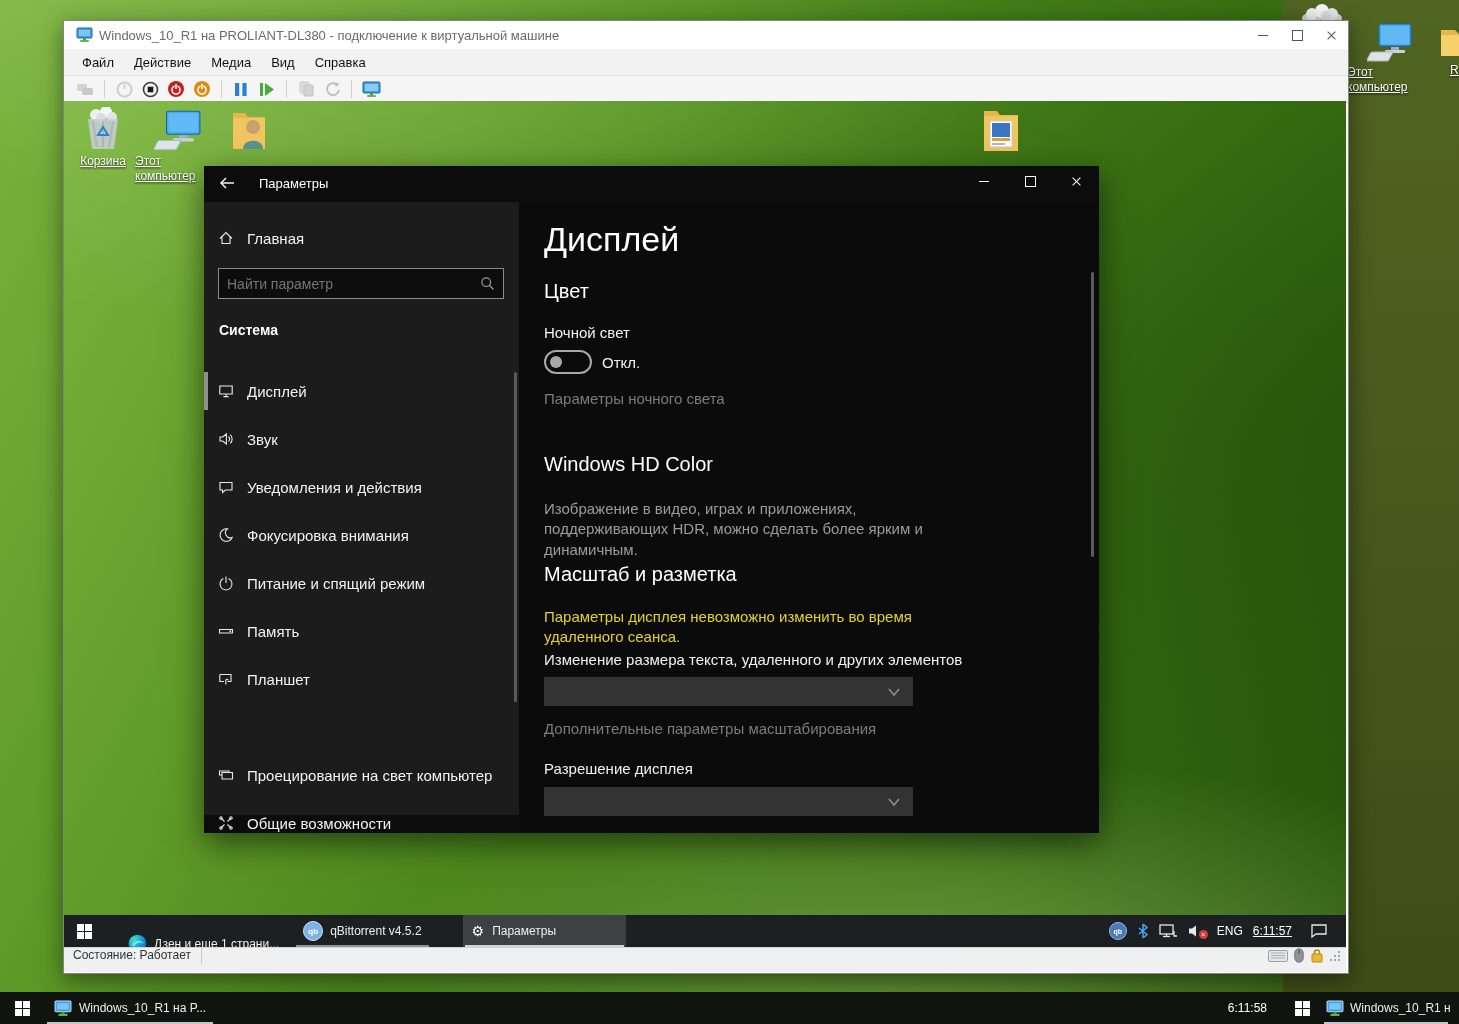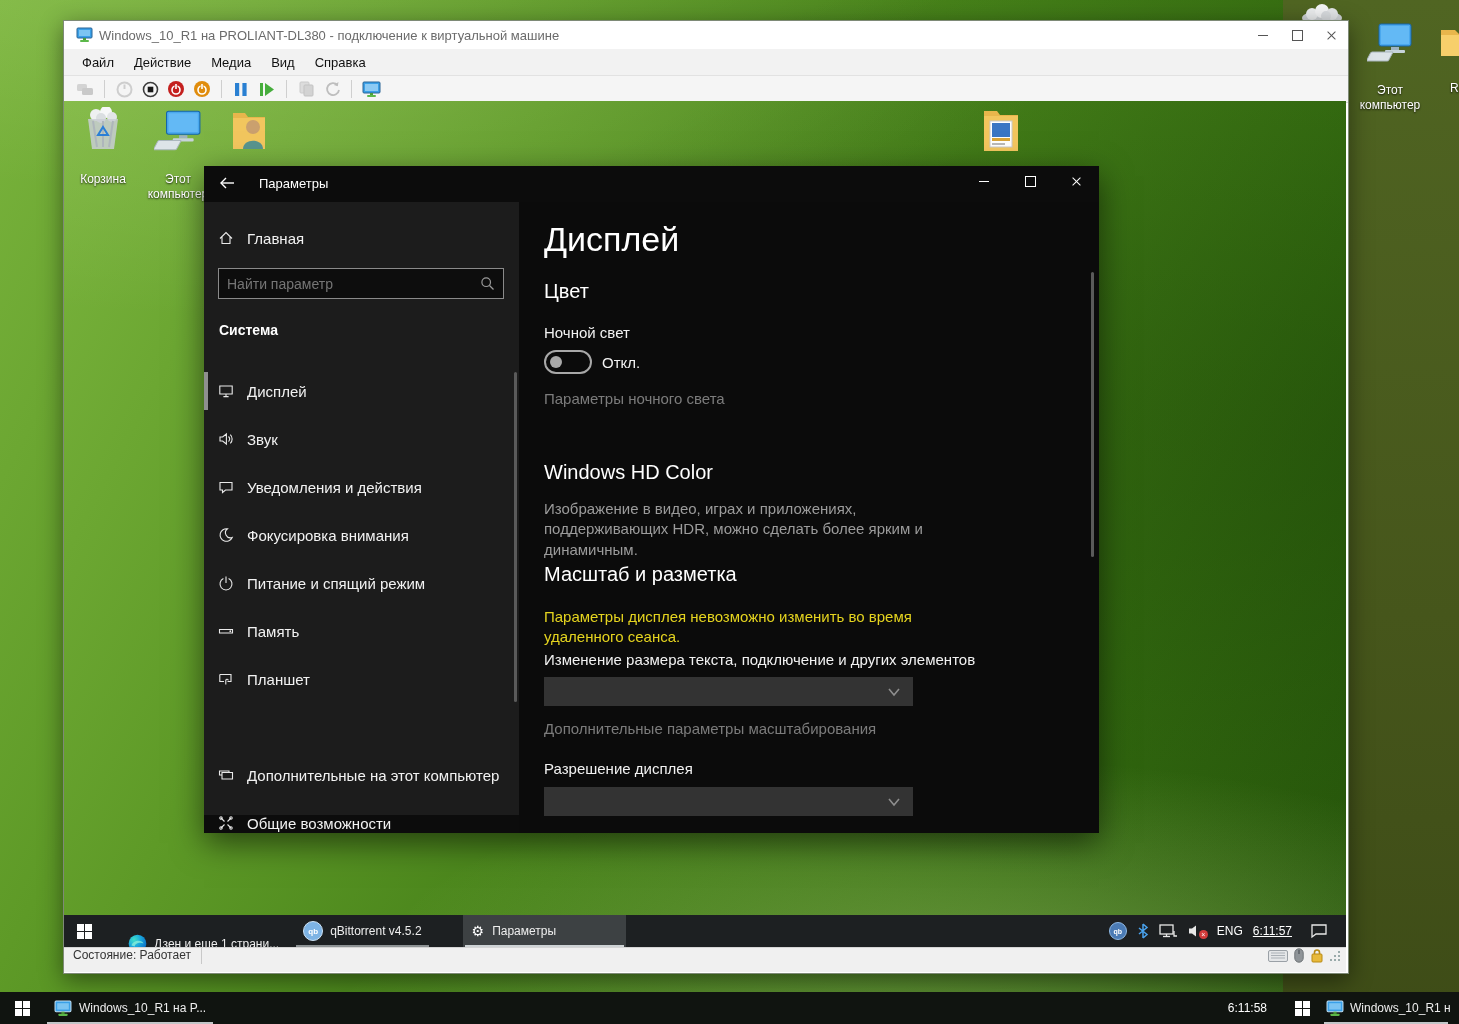--- a/index.html
+++ b/index.html
@@ -49,21 +49,21 @@
   .srow .sic{width:16px;height:16px;margin-left:14px;}
   .srow .slab{margin-left:13px;font-size:15px;color:#f2f2f2;white-space:nowrap;}
   .selbar{position:absolute;left:0;top:5px;width:4px;height:38px;background:#8f8f8f;}
   .icoline{stroke:#e9e9e9;stroke-width:1.1;fill:none;}
   .gray-t{color:#8e8e8e;}
   .ddl{background:#333333;height:29px;display:flex;align-items:center;justify-content:flex-end;}
   .h2d{font-size:20px;font-weight:400;color:#fff;}
   .scroll{position:absolute;width:3px;background:#5a5a5a;border-radius:2px;}
   
   .dicon{position:absolute;display:flex;flex-direction:column;align-items:center;width:86px;cursor:default;}
-  .dicon .lbl{margin-top:21px;font-size:12px;color:#fff;text-shadow:0 1px 2px rgba(0,0,0,.85);text-align:center;line-height:1.25;}
+  .dicon .lbl{margin-top:3px;font-size:12px;color:#fff;text-shadow:0 1px 2px rgba(0,0,0,.85);text-align:left;line-height:1.25;text-decoration:underline;}
   
   .tray{display:flex;align-items:center;gap:10px;padding-left:16px;}
 </style>
 </head>
 <body>
 
 <div id="screen">
 
   <div class="abs greenwall" style="left:0;top:0;width:1283px;height:1024px;"></div>
 
@@ -325,21 +325,21 @@
             <svg class="sic" viewBox="0 0 16 16">
                 <path class="icoline" d="M1.8 3.5 H13 V10.5 H9.5 M1.8 3.5 V10.5 H6"></path>
                 <path class="icoline" d="M7.8 9 V13.5 M7.8 9 A1.3 1.3 0 0 1 10.3 9.4"></path>
               </svg>
             <span class="slab">Планшет</span>
           </div>
           <div class="srow" style="top:549px;">
             <svg class="sic" viewBox="0 0 16 16">
                 <path class="icoline" d="M4 5.5 H14.5 V12 H4 Z M4 8 H1.5 V4 H11 V5.5"></path>
               </svg>
-            <span class="slab">Дополнительные на этот компьютер</span>
+            <span class="slab">Проецирование на свет компьютер</span>
           </div>
           <div class="srow" style="top:597px;">
             <svg class="sic" viewBox="0 0 16 16">
                 <path class="icoline" d="M3 3 L6.5 6.5 M13 3 L9.5 6.5 M3 13 L6.5 9.5 M13 13 L9.5 9.5"></path>
                 <circle cx="3" cy="3" r="1.2" class="icoline"></circle>
                 <circle cx="13" cy="3" r="1.2" class="icoline"></circle>
                 <circle cx="3" cy="13" r="1.2" class="icoline"></circle>
                 <circle cx="13" cy="13" r="1.2" class="icoline"></circle>
               </svg>
             <span class="slab">Общие возможности</span>
@@ -350,26 +350,26 @@
         <div class="abs" style="left:315px;top:36px;width:580px;height:631px;background:#0b0b0b;">
           <div class="abs" style="left:25px;top:18px;font-size:34px;font-weight:300;color:#fff;">Дисплей</div>
           <div class="abs h2d" style="left:25px;top:78px;">Цвет</div>
           <div class="abs" style="left:25px;top:122px;font-size:15px;color:#f2f2f2;">Ночной свет</div>
           <div class="abs" style="left:25px;top:148px;width:44px;height:20px;border:2px solid #a8a8a8;border-radius:12px;">
             <span style="position:absolute;left:4px;top:4px;width:12px;height:12px;border-radius:50%;background:#a8a8a8;"></span>
           </div>
           <div class="abs" style="left:83px;top:152px;font-size:15px;color:#f2f2f2;">Откл.</div>
           <div class="abs gray-t" style="left:25px;top:188px;font-size:15px;color:#7c7c7c;">Параметры ночного света</div>
 
-          <div class="abs h2d" style="left:25px;top:251px;margin-top:8px;">Windows HD Color</div>
+          <div class="abs h2d" style="left:25px;top:251px;">Windows HD Color</div>
           <div class="abs gray-t" style="left:25px;top:297px;width:424px;font-size:15px;line-height:1.35;color:#9c9c9c;">Изображение в видео, играх и приложениях, поддерживающих HDR, можно сделать более ярким и динамичным.</div>
 
           <div class="abs h2d" style="left:25px;top:361px;">Масштаб и разметка</div>
           <div class="abs" style="left:25px;top:405px;width:434px;font-size:15px;line-height:1.35;color:#e5d41f;">Параметры дисплея невозможно изменить во время удаленного сеанса.</div>
-          <div class="abs" style="left:25px;top:449px;width:460px;font-size:15px;color:#f2f2f2;">Изменение размера текста, подключение и других элементов</div>
+          <div class="abs" style="left:25px;top:449px;width:460px;font-size:15px;color:#f2f2f2;">Изменение размера текста, удаленного и других элементов</div>
           <div class="abs ddl" style="left:25px;top:475px;width:369px;">
             <svg style="margin-right:12px;" width="14" height="10" viewBox="0 0 14 10">
                 <polyline points="2,2 7,8 12,2" fill="none" stroke="#8e8e8e" stroke-width="1.6"></polyline>
               </svg>
           </div>
           <div class="abs gray-t" style="left:25px;top:518px;font-size:15px;color:#7c7c7c;">Дополнительные параметры масштабирования</div>
           <div class="abs" style="left:25px;top:558px;font-size:15px;color:#f2f2f2;">Разрешение дисплея</div>
           <div class="abs ddl" style="left:25px;top:585px;width:369px;">
             <svg style="margin-right:12px;" width="14" height="10" viewBox="0 0 14 10">
                 <polyline points="2,2 7,8 12,2" fill="none" stroke="#8e8e8e" stroke-width="1.6"></polyline>

